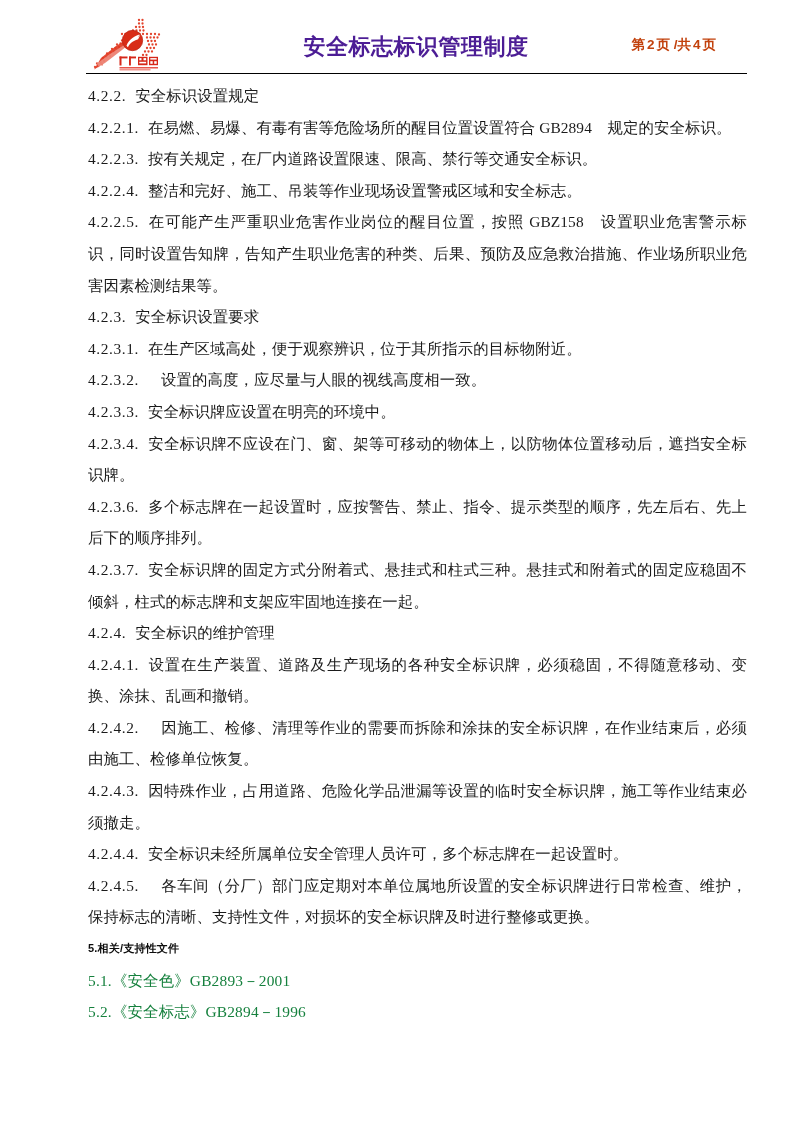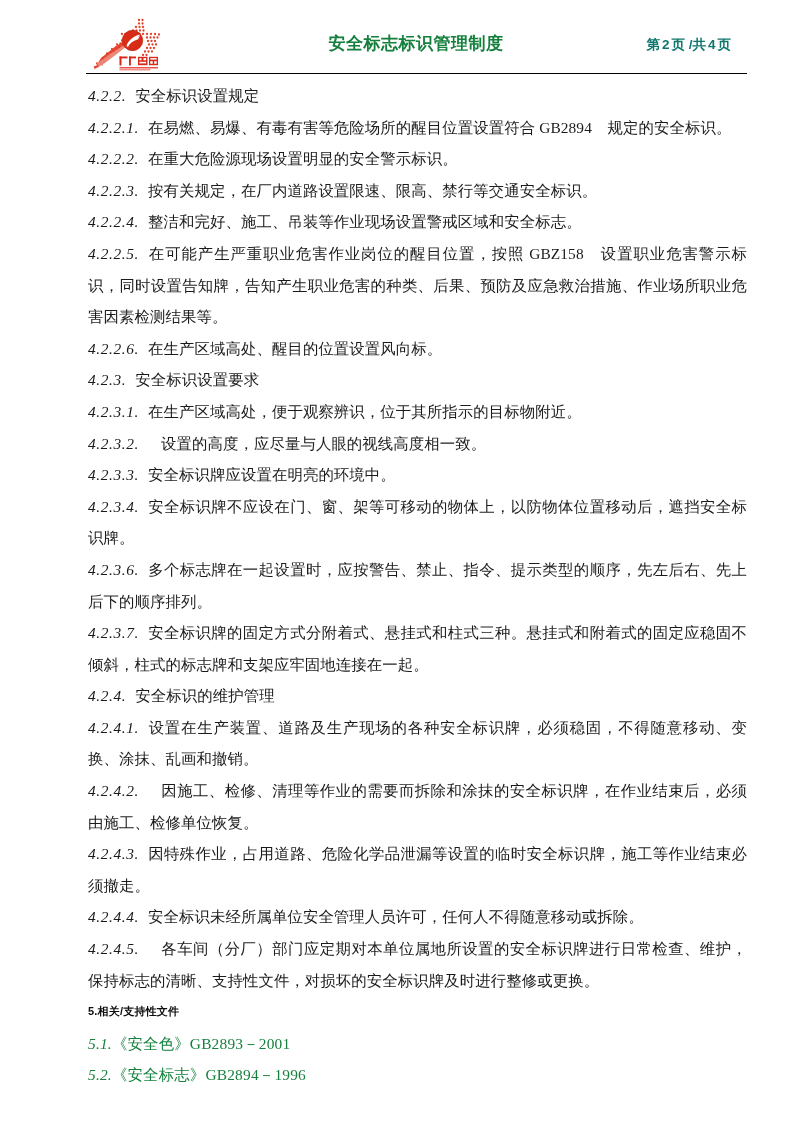--- a/index.html
+++ b/index.html
@@ -44,34 +44,34 @@
   }
   .logo svg { display: block; }
 
   .doc-title {
     position: absolute;
     left: 0;
     right: 0;
     top: 18px;
     text-align: center;
     font-family: "Liberation Sans", "DejaVu Sans", sans-serif;
-    font-size: 17px;
+    font-size: 22px;
     font-weight: 700;
     letter-spacing: 0.5px;
-    color: #15803d;
+    color: #4c1d95;
     white-space: nowrap;
   }
   .page-num {
     position: absolute;
-    right: 15px;
+    right: 30px;
     top: 22px;
     font-family: "Liberation Sans", "DejaVu Sans", sans-serif;
     font-size: 13.5px;
     font-weight: 700;
-    color: #0f766e;
+    color: #c2410c;
     white-space: nowrap;
   }
   .page-num .n { padding: 0 2px; }
 
   .header-rule {
     position: absolute;
     left: 86px;
     top: 73px;
     width: 661px;
     height: 0;
@@ -115,21 +115,21 @@
     color: #0d0d0d;
     letter-spacing: 0.2px;
   }
   p.ref {
     margin: 0;
     font-size: 15.4px;
     line-height: 31.6px;
     color: #15803d;
     letter-spacing: 0.2px;
   }
-  .latin { font-family: "Liberation Serif", "DejaVu Serif", serif; font-style: italic; }
+  .latin { font-family: "Liberation Serif", "DejaVu Serif", serif; }
 </style>
 </head>
 <body>
 
 <div class="page">
 
   <div class="header">
     <div class="header-inner">
 
       <div class="logo">
@@ -250,29 +250,27 @@
   </div>
 
   <div class="header-rule"></div>
 
   <div class="content">
 
     <p class="para"><span class="num latin">4.2.2.</span><span class="gap"></span><span>安全标识设置规定</span></p>
 
     <p class="para"><span class="num latin">4.2.2.1.</span><span class="gap"></span><span>在易燃、易爆、有毒有害等危险场所的醒目位置设置符合 GB2894　规定的安全标识。</span></p>
 
-    <p class="para"><span class="num latin">4.2.2.2.</span><span class="gap"></span><span>在重大危险源现场设置明显的安全警示标识。</span></p>
 
     <p class="para"><span class="num latin">4.2.2.3.</span><span class="gap"></span><span>按有关规定，在厂内道路设置限速、限高、禁行等交通安全标识。</span></p>
 
     <p class="para"><span class="num latin">4.2.2.4.</span><span class="gap"></span><span>整洁和完好、施工、吊装等作业现场设置警戒区域和安全标志。</span></p>
 
     <p class="para"><span class="num latin">4.2.2.5.</span><span class="gap"></span><span>在可能产生严重职业危害作业岗位的醒目位置，按照 GBZ158　设置职业危害警示标识，同时设置告知牌，告知产生职业危害的种类、后果、预防及应急救治措施、作业场所职业危害因素检测结果等。</span></p>
 
-    <p class="para"><span class="num latin">4.2.2.6.</span><span class="gap"></span><span>在生产区域高处、醒目的位置设置风向标。</span></p>
 
     <p class="para"><span class="num latin">4.2.3.</span><span class="gap"></span><span>安全标识设置要求</span></p>
 
     <p class="para"><span class="num latin">4.2.3.1.</span><span class="gap"></span><span>在生产区域高处，便于观察辨识，位于其所指示的目标物附近。</span></p>
 
     <p class="para"><span class="num latin">4.2.3.2.</span><span class="gap-wide"></span><span>设置的高度，应尽量与人眼的视线高度相一致。</span></p>
 
     <p class="para"><span class="num latin">4.2.3.3.</span><span class="gap"></span><span>安全标识牌应设置在明亮的环境中。</span></p>
 
     <p class="para"><span class="num latin">4.2.3.4.</span><span class="gap"></span><span>安全标识牌不应设在门、窗、架等可移动的物体上，以防物体位置移动后，遮挡安全标识牌。</span></p>
@@ -283,21 +281,21 @@
     <p class="para"><span class="num latin">4.2.3.7.</span><span class="gap"></span><span>安全标识牌的固定方式分附着式、悬挂式和柱式三种。悬挂式和附着式的固定应稳固不倾斜，柱式的标志牌和支架应牢固地连接在一起。</span></p>
 
     <p class="para"><span class="num latin">4.2.4.</span><span class="gap"></span><span>安全标识的维护管理</span></p>
 
     <p class="para"><span class="num latin">4.2.4.1.</span><span class="gap"></span><span>设置在生产装置、道路及生产现场的各种安全标识牌，必须稳固，不得随意移动、变换、涂抹、乱画和撤销。</span></p>
 
     <p class="para"><span class="num latin">4.2.4.2.</span><span class="gap-wide"></span><span>因施工、检修、清理等作业的需要而拆除和涂抹的安全标识牌，在作业结束后，必须由施工、检修单位恢复。</span></p>
 
     <p class="para"><span class="num latin">4.2.4.3.</span><span class="gap"></span><span>因特殊作业，占用道路、危险化学品泄漏等设置的临时安全标识牌，施工等作业结束必须撤走。</span></p>
 
-    <p class="para"><span class="num latin">4.2.4.4.</span><span class="gap"></span><span>安全标识未经所属单位安全管理人员许可，任何人不得随意移动或拆除。</span></p>
+    <p class="para"><span class="num latin">4.2.4.4.</span><span class="gap"></span><span>安全标识未经所属单位安全管理人员许可，多个标志牌在一起设置时。</span></p>
 
     <p class="para"><span class="num latin">4.2.4.5.</span><span class="gap-wide"></span><span>各车间（分厂）部门应定期对本单位属地所设置的安全标识牌进行日常检查、维护，保持标志的清晰、支持性文件，对损坏的安全标识牌及时进行整修或更换。</span></p>
 
     <p class="heading-bold"><span class="num">5.</span><span class="gap"></span><span>相关/支持性文件</span></p>
 
     <p class="ref"><span class="num latin">5.1.</span><span class="gap-wide"></span><span>《安全色》GB2893－2001</span></p>
 
     <p class="ref"><span class="num latin">5.2.</span><span class="gap-wide"></span><span>《安全标志》GB2894－1996</span></p>
 
   </div>

